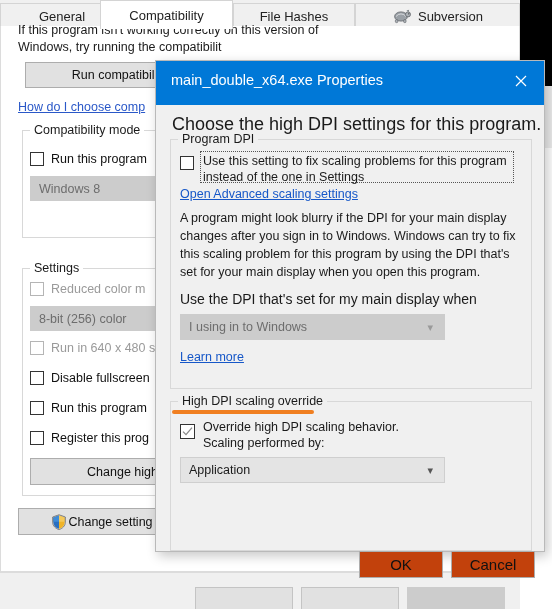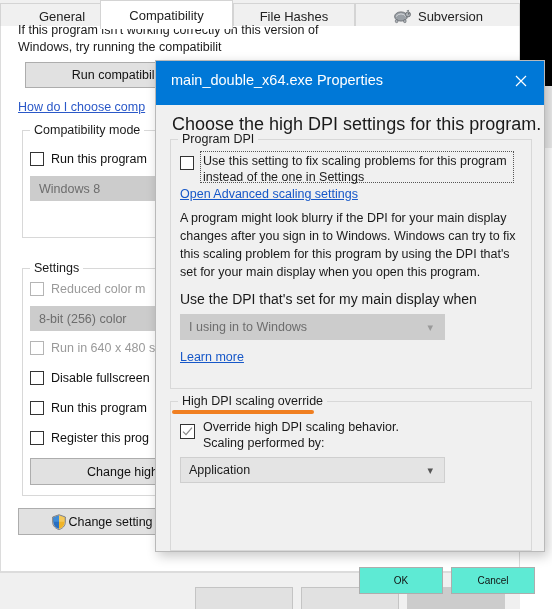--- a/index.html
+++ b/index.html
@@ -122,23 +122,23 @@
                box-sizing:border-box;border:1px solid #333;background:#fff;
                display:flex;align-items:center;justify-content:center;}
   #cb-override svg{display:block;}
   #cb-override-label{position:absolute;left:47px;top:318px;width:300px;
                      font-size:12.5px;line-height:16px;color:#1a1a1a;}
   #combo-scaling{position:absolute;left:24px;top:356px;width:265px;height:26px;
                  background:#e4e4e4;border:1px solid #cfcfcf;box-sizing:border-box;
                  display:flex;align-items:center;padding-left:8px;font-size:12.5px;color:#1a1a1a;}
   #combo-scaling .chev{position:absolute;right:11px;color:#555;font-size:11px;}
 
-  .dbtn{position:absolute;height:27px;background:#5eead4;border:1px solid #adadad;
+  .dbtn{position:absolute;height:27px;background:#c2410c;border:1px solid #adadad;
         box-sizing:border-box;display:flex;align-items:center;justify-content:center;
-        font-size:10px;color:#111;margin-top:16px;}
+        font-size:15px;color:#111;}
   #btn-ok{left:203px;top:450px;width:84px;}
   #btn-cancel{left:295px;top:450px;width:84px;}
 </style>
 </head>
 <body>
 
 <div id="propsheet">
 
   <div id="tabstrip">
     <div class="tab" id="tab-general">

